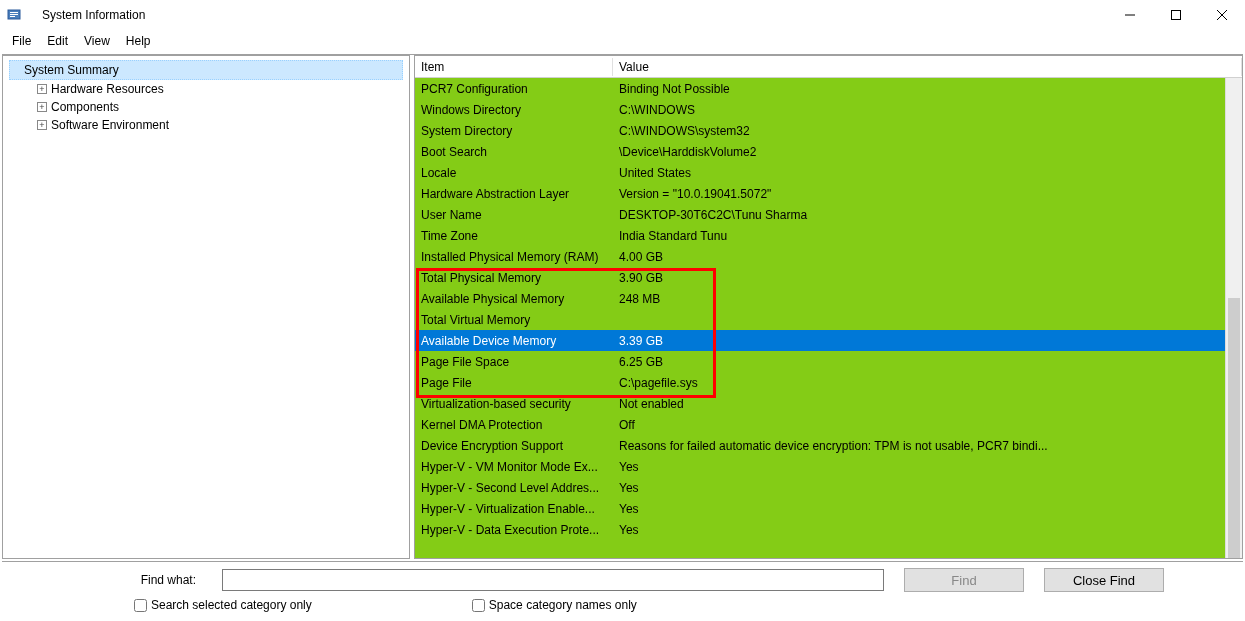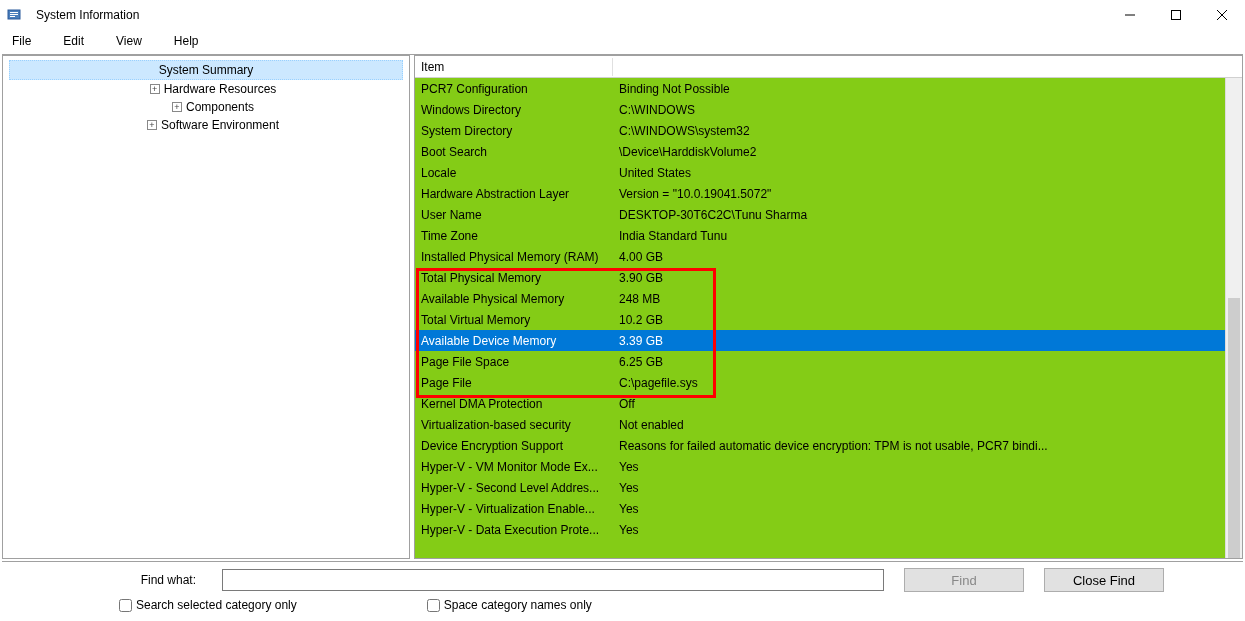--- a/index.html
+++ b/index.html
@@ -16,40 +16,40 @@
     height: 30px;
     display: flex;
     align-items: center;
     justify-content: space-between;
     padding-left: 6px;
     border-bottom: 0px;
   }
   .titlebar-left {
     display: flex;
     align-items: center;
-    gap: 14px;
+    gap: 20px;
   }
   .app-icon {
     width: 16px; height: 16px;
     display: inline-flex;
     align-items: center;
     justify-content: center;
   }
   .winbtns { display: flex; }
   .winbtn {
     width: 46px; height: 30px;
     display: flex; align-items: center; justify-content: center;
     font-size: 10px;
     color: #000;
   }
   .menubar {
     height: 22px;
     display: flex;
     align-items: center;
-    gap: 16px;
+    gap: 0;
     padding-left: 4px;
   }
   .menuitem {
     padding: 2px 8px;
     cursor: default;
   }
   .content {
     display: flex;
     height: 505px;
     border-top: 1px solid #a0a0a0;
@@ -64,21 +64,20 @@
   }
   .tree-root {
     padding: 2px;
   }
   .tree-item {
     display: flex;
     align-items: center;
     gap: 4px;
     padding: 2px 14px;
     cursor: default;
-    justify-content: center;
   }
   .tree-item.root {
     background: #cce8ff;
     border: 1px dotted #99d1ff;
     margin-left: 0;
   }
   .tree-item.child {
     margin-left: 14px;
   }
   .expander {
@@ -196,21 +195,21 @@
     font-size: 13px;
     cursor: default;
   }
   .btn:disabled {
     color: #888;
     background: #e1e1e1;
   }
   .check-row {
     display: flex;
     align-items: center;
-    gap: 5px;
+    gap: 20px;
     padding-top: 4px;
   }
   .check-row .spacer1 { width: 112px; }
   .check-row .spacer2 { width: 120px; }
   .chk {
     display: flex;
     align-items: center;
     gap: 4px;
   }
   input[type=checkbox] {
@@ -276,20 +275,21 @@
       <div class="tree-item child">
         <span class="expander">+</span>
         <span>Software Environment</span>
       </div>
     </div>
   </div>
 
   <div class="right-pane">
     <div class="table-header">
       <div class="th-item">Item</div>
+      <div class="th-value">Value</div>
     </div>
     <div class="table-body" id="table-body">
 
       <div class="row">
           <div class="td-item">PCR7 Configuration</div>
           <div class="td-value">Binding Not Possible</div>
         </div>
         <div class="row">
           <div class="td-item">Windows Directory</div>
           <div class="td-value">C:\WINDOWS</div>
@@ -325,41 +325,40 @@
         <div class="row">
           <div class="td-item">Total Physical Memory</div>
           <div class="td-value">3.90 GB</div>
         </div>
         <div class="row">
           <div class="td-item">Available Physical Memory</div>
           <div class="td-value">248 MB</div>
         </div>
         <div class="row">
           <div class="td-item">Total Virtual Memory</div>
-          <div class="td-value">10.2 GB</div>
         </div>
         <div class="row selected">
           <div class="td-item">Available Device Memory</div>
           <div class="td-value">3.39 GB</div>
         </div>
         <div class="row">
           <div class="td-item">Page File Space</div>
           <div class="td-value">6.25 GB</div>
         </div>
         <div class="row">
           <div class="td-item">Page File</div>
           <div class="td-value">C:\pagefile.sys</div>
         </div>
         <div class="row">
+          <div class="td-item">Virtualization-based security</div>
+          <div class="td-value">Not enabled</div>
+        </div>
+        <div class="row">
           <div class="td-item">Kernel DMA Protection</div>
           <div class="td-value">Off</div>
-        </div>
-        <div class="row">
-          <div class="td-item">Virtualization-based security</div>
-          <div class="td-value">Not enabled</div>
         </div>
         <div class="row">
           <div class="td-item">Device Encryption Support</div>
           <div class="td-value">Reasons for failed automatic device encryption: TPM is not usable, PCR7 bindi...</div>
         </div>
         <div class="row">
           <div class="td-item">Hyper-V - VM Monitor Mode Ex...</div>
           <div class="td-value">Yes</div>
         </div>
         <div class="row">

